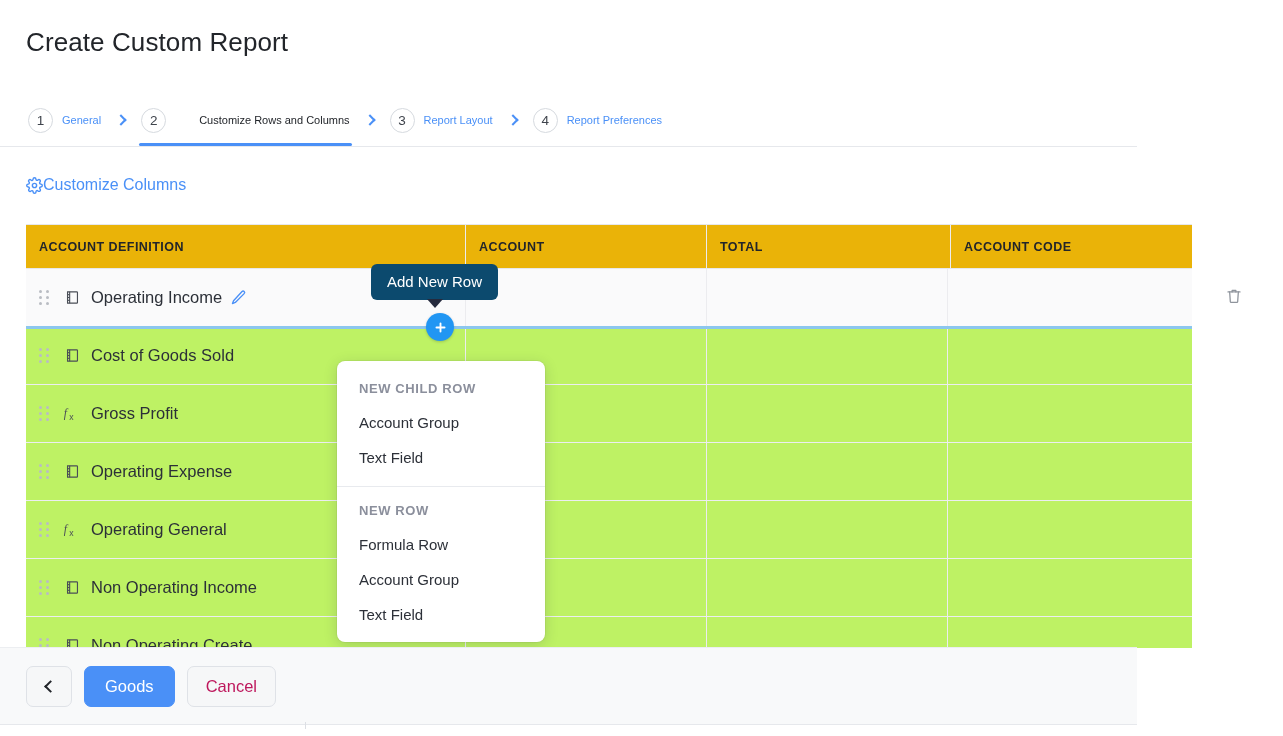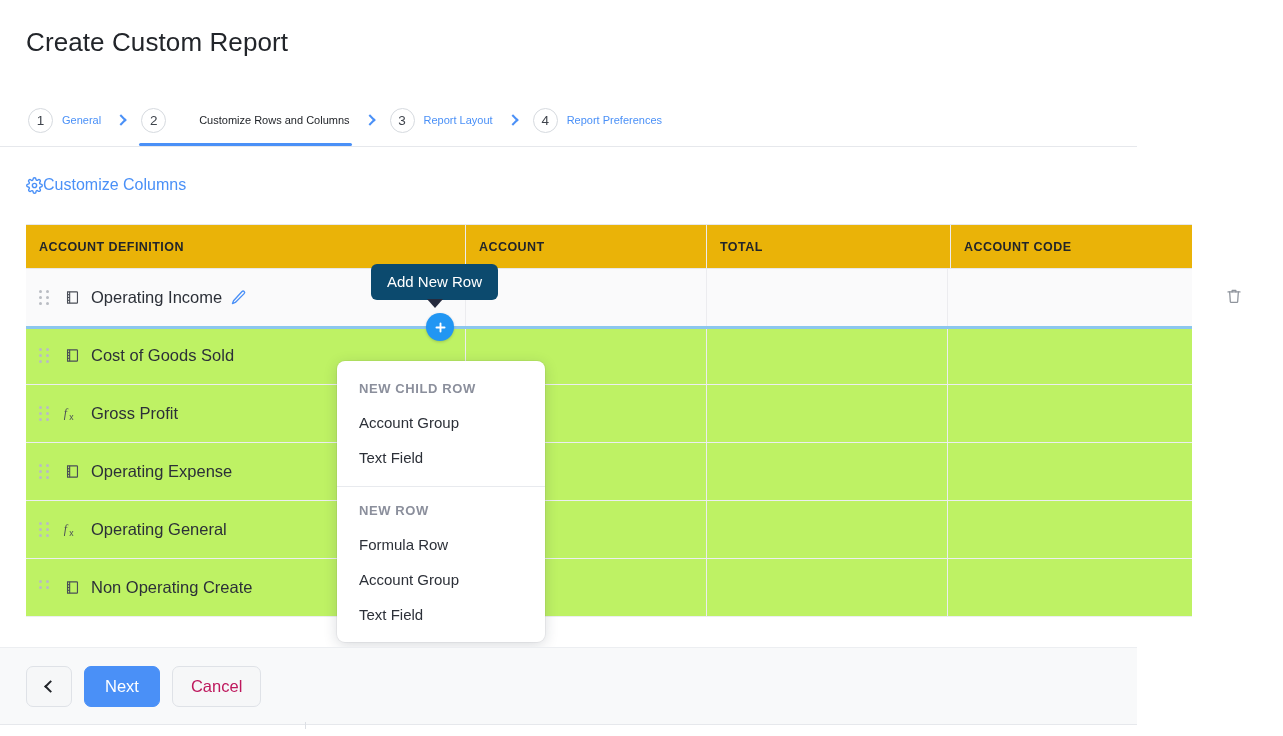--- a/index.html
+++ b/index.html
@@ -519,20 +519,45 @@
             <text x="8" y="20" font-family="Liberation Sans, sans-serif" font-size="11" fill="#4a4e57">x</text>
           </svg>
         </span>
         <span class="row-label">Operating General</span>
       </div>
       <div class="td c2"></div>
       <div class="td c3"></div>
       <div class="td c4"></div>
     </div>
 
+    <div class="trow">
+      <div class="td c1">
+        <span class="drag-handle">
+            <i></i>
+            <i></i>
+            <i></i>
+            <i></i>
+            <i></i>
+            <i></i>
+          </span>
+        <span class="row-type-icon">
+          <svg width="17" height="17" viewBox="0 0 24 24" fill="none" stroke="#4a4e57" stroke-width="1.6">
+            <path d="M5 4h13a1 1 0 0 1 1 1v14a1 1 0 0 1-1 1H5z"></path>
+            <line x1="8" y1="4" x2="8" y2="20"></line>
+              <line x1="5" y1="8" x2="8" y2="8"></line>
+            <line x1="5" y1="12" x2="8" y2="12"></line>
+              <line x1="5" y1="16" x2="8" y2="16"></line>
+          </svg>
+        </span>
+        <span class="row-label">Non Operating Income</span>
+      </div>
+      <div class="td c2"></div>
+      <div class="td c3"></div>
+      <div class="td c4"></div>
+    </div>
 
     <div class="trow">
       <div class="td c1">
         <span class="drag-handle">
             <i></i>
             <i></i>
             <i></i>
             <i></i>
           </span>
         <span class="row-type-icon">
@@ -583,20 +608,20 @@
     <div class="menu-section-title">NEW ROW</div>
     <div class="menu-item">Formula Row</div>
     <div class="menu-item">Account Group</div>
     <div class="menu-item">Text Field</div>
   </div>
 
   <div class="footer">
     <div class="btn btn-back">
       <span class="chev-left"></span>
     </div>
-    <div class="btn btn-primary">Next</div>
+    <div class="btn btn-primary">Goods</div>
     <div class="btn">Cancel</div>
   </div>
 
   <div class="bottom-rule"></div>
   <div class="bottom-tick"></div>
 
 </div>
 
 </body></html>

